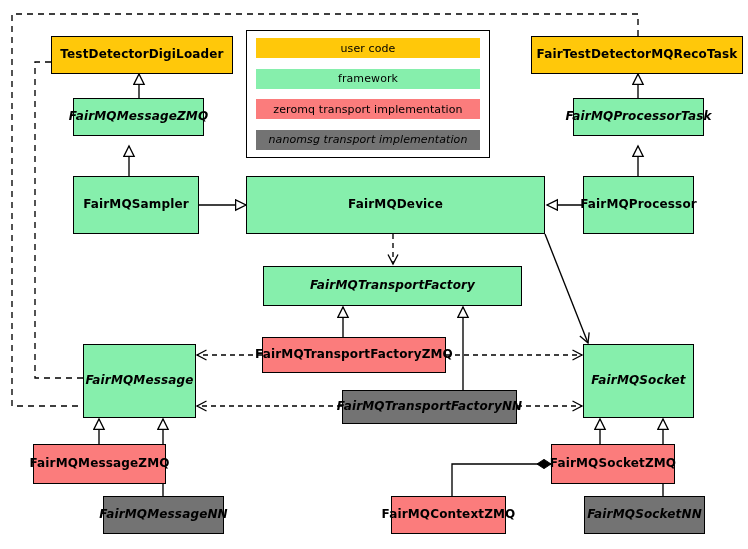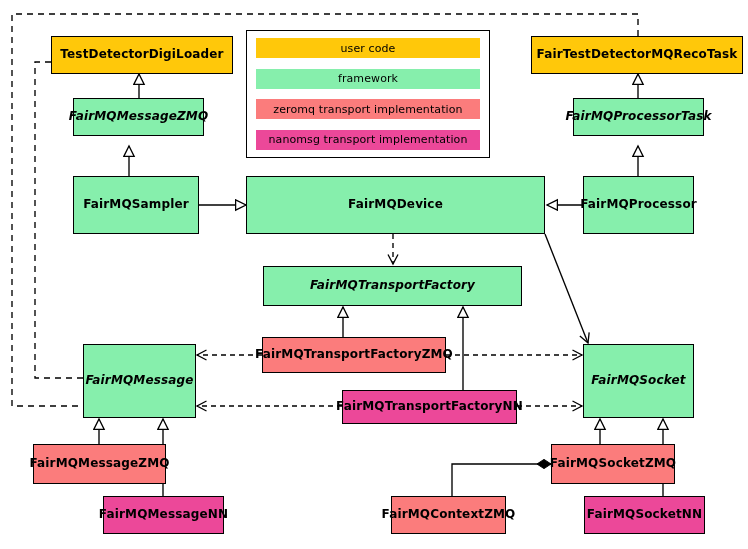--- a/index.html
+++ b/index.html
@@ -33,21 +33,21 @@
     font-weight:bold;
     color:#000000;
     line-height:1.15;
     letter-spacing:0.15px;
     z-index:5;
   }
   .node.italic{ font-style:italic; }
   .c-user{ background:#FFC80A; }
   .c-framework{ background:#86efac; }
   .c-zmq{ background:#FB7C7C; }
-  .c-nn{ background:#ec4899; }
+  .c-nn{ background:#737373;font-style:italic; }
 
   
   #legend{
     position:absolute;
     box-sizing:border-box;
     border:1.6px solid #000000;
     background:#ffffff;
     padding:7px 9px;
     display:flex;
     flex-direction:column;

